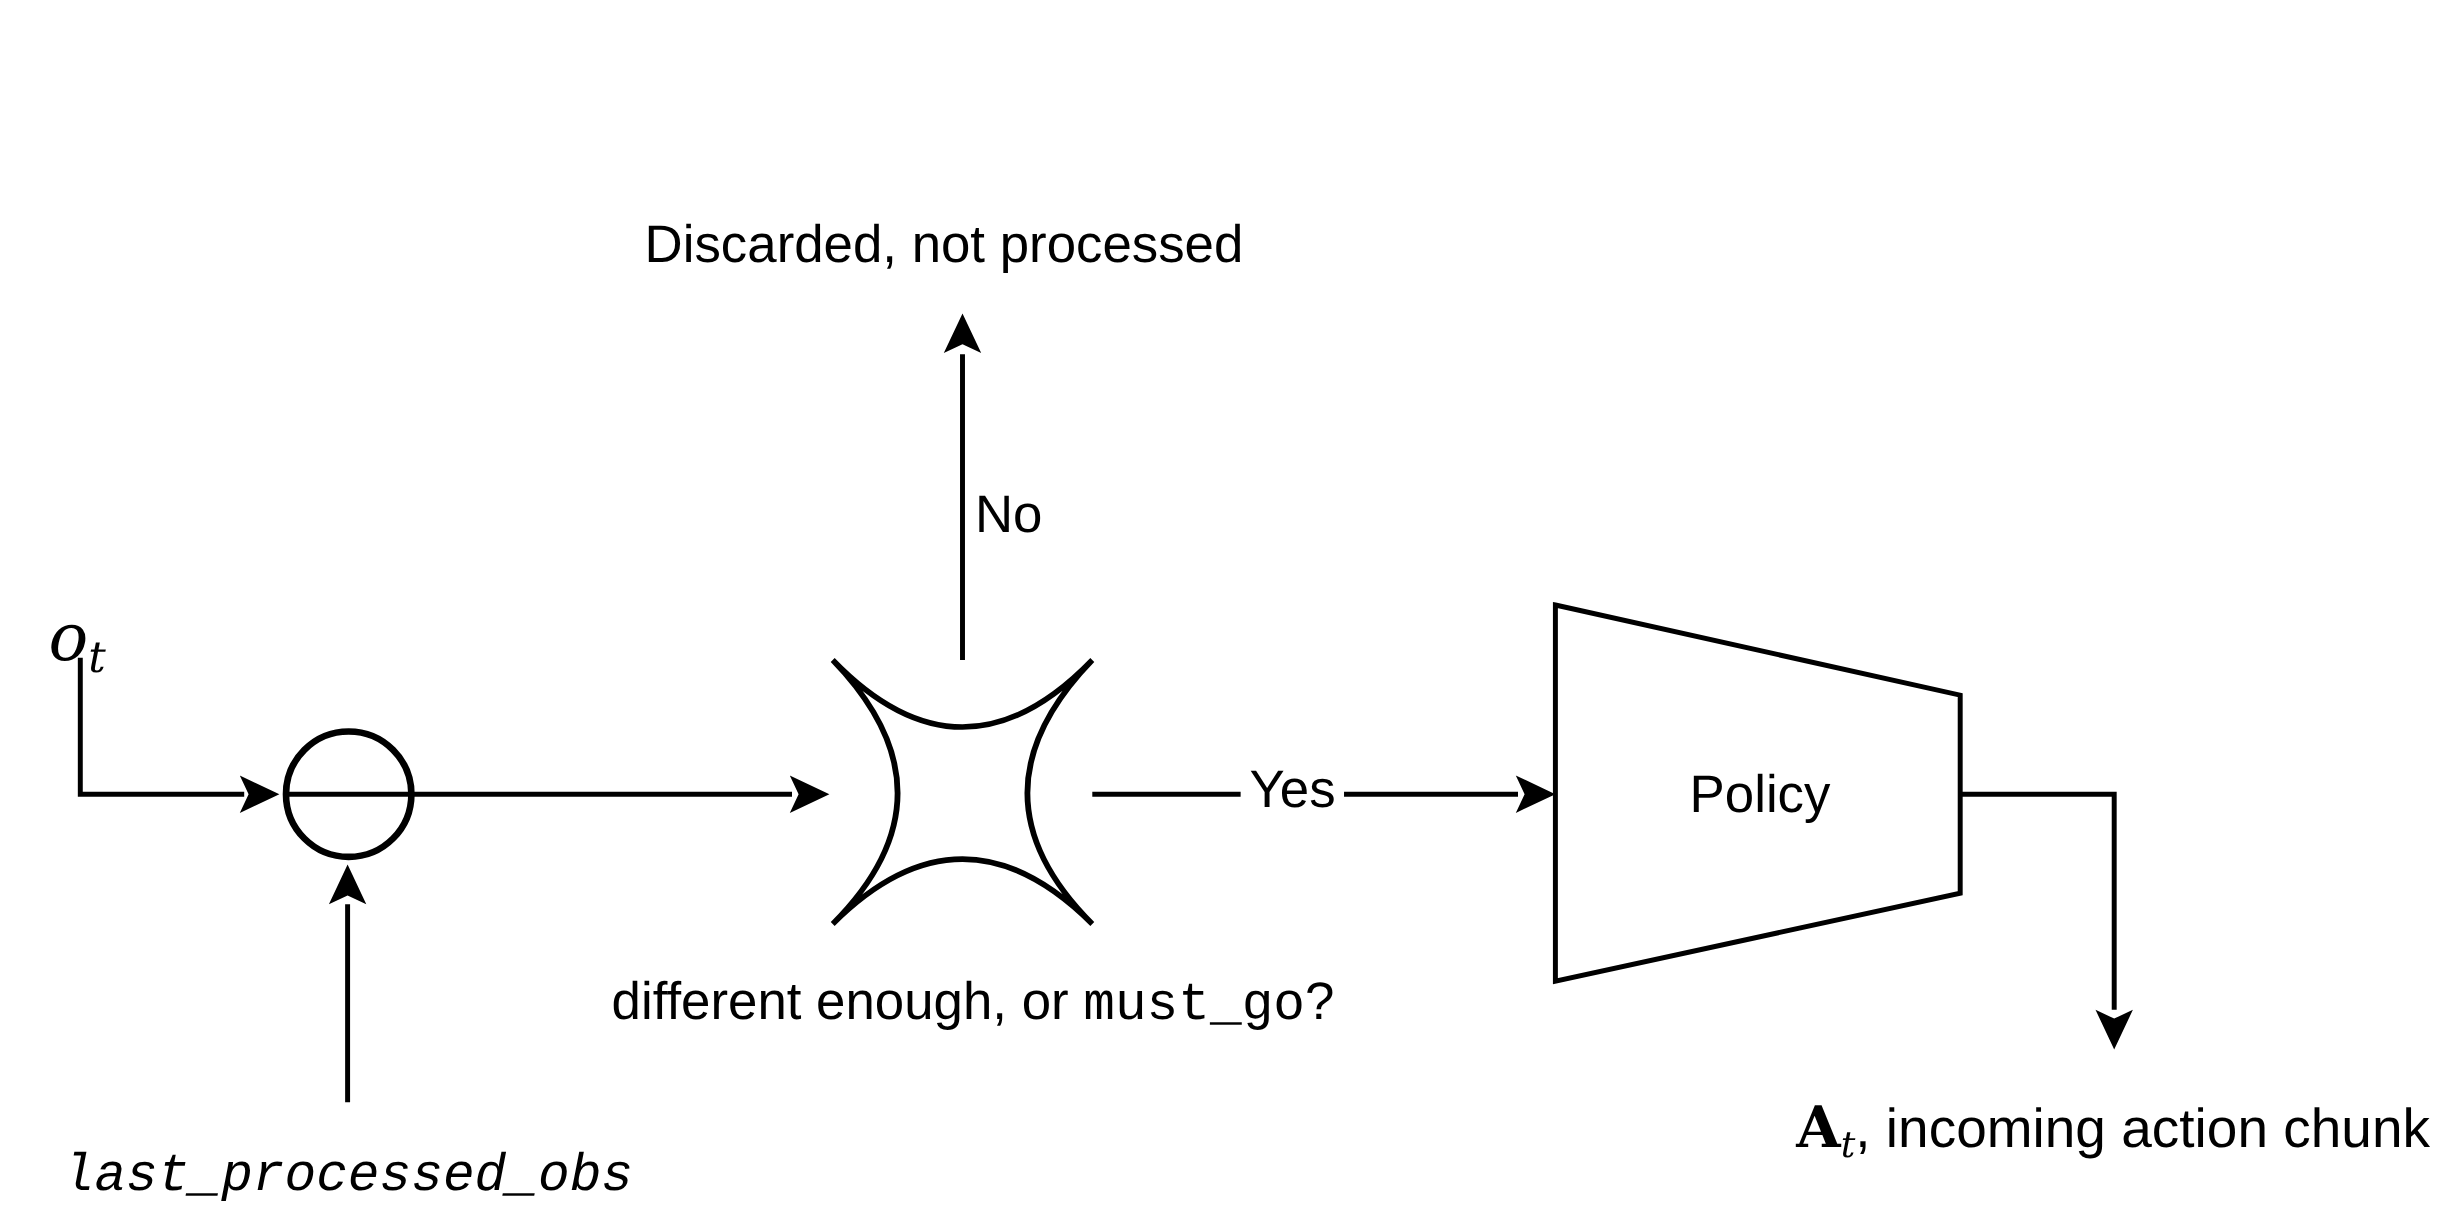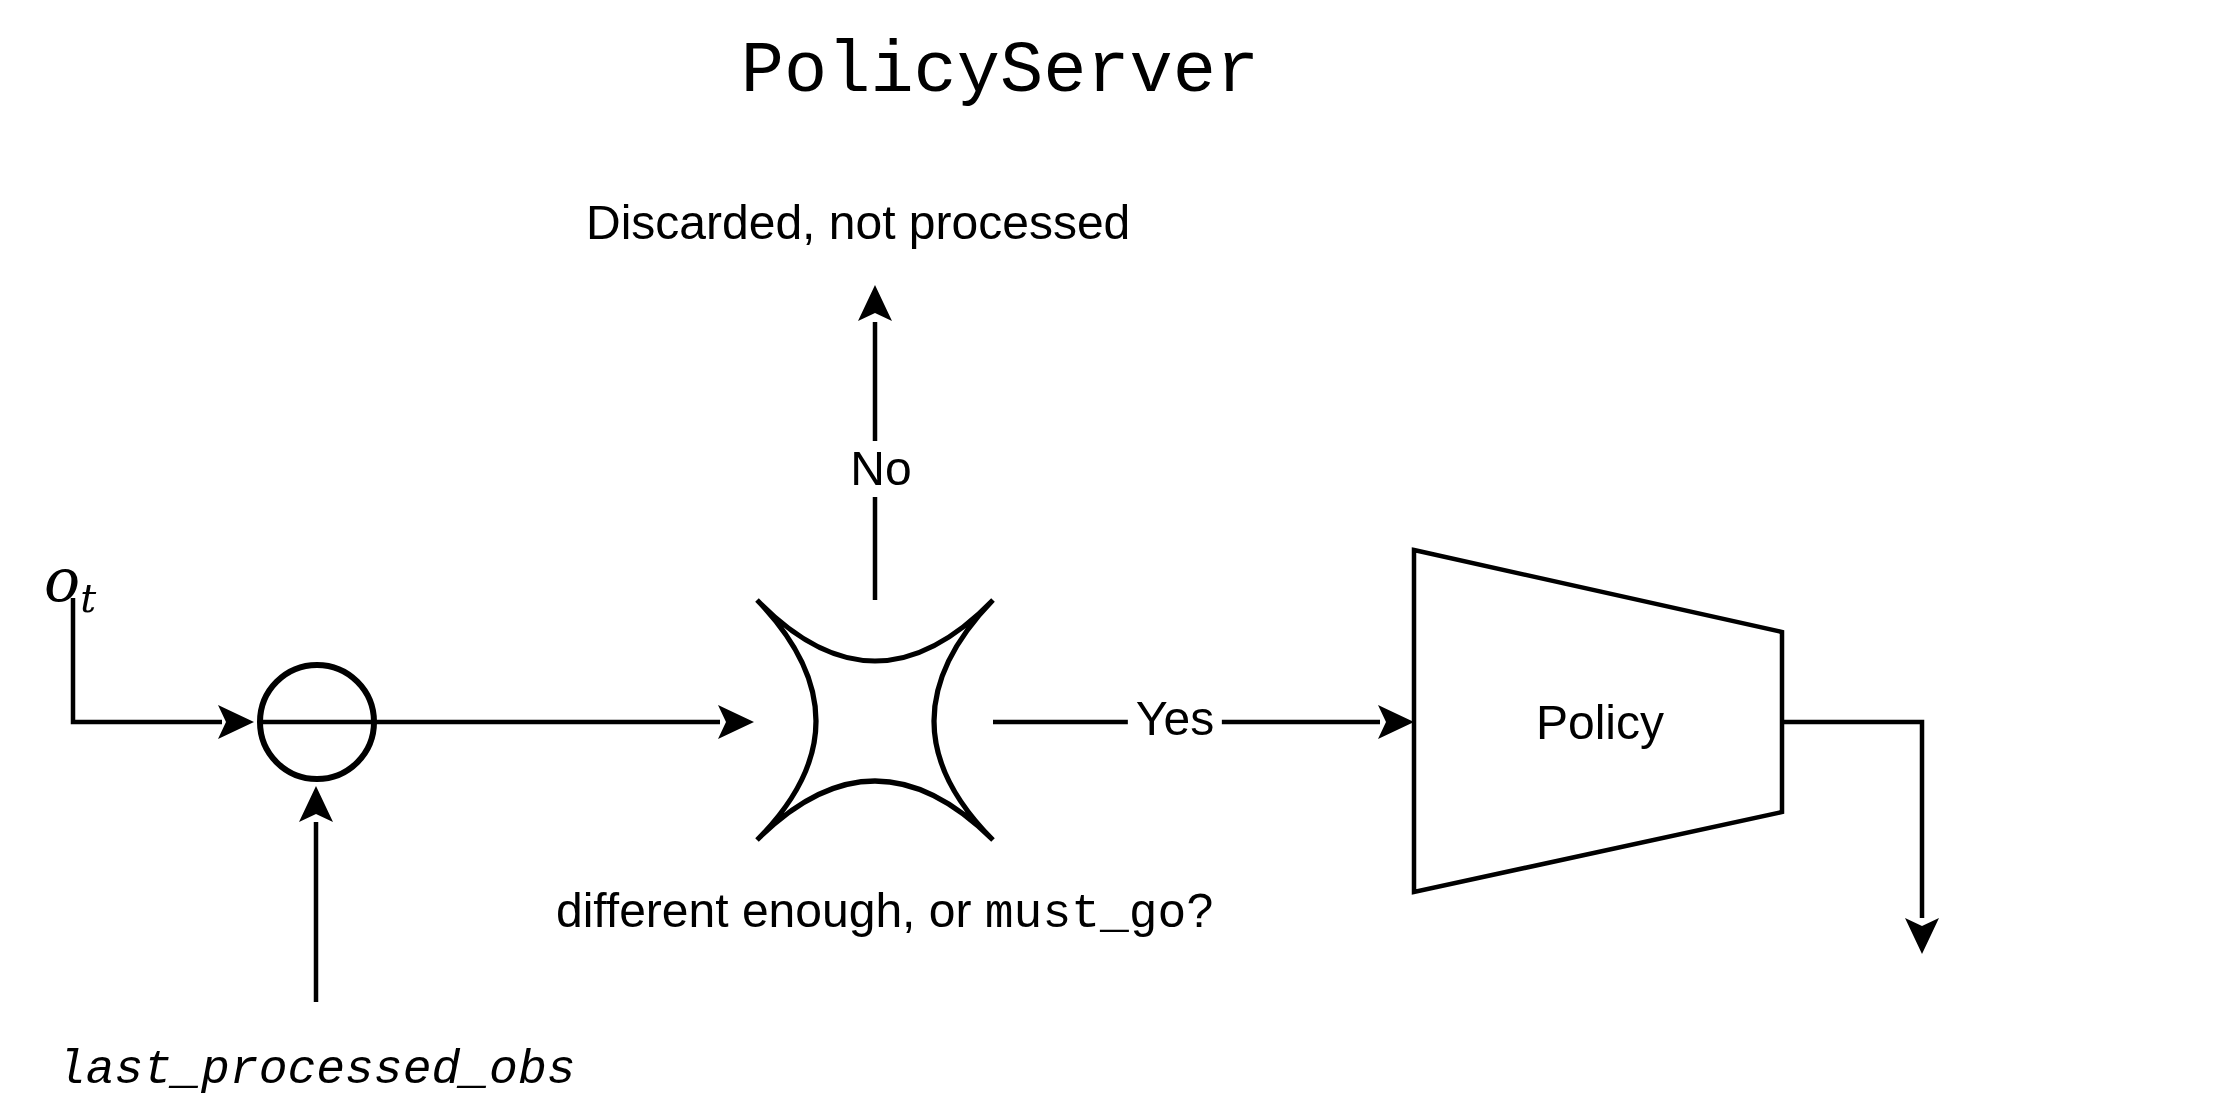--- a/index.html
+++ b/index.html
@@ -47,21 +47,21 @@
     font-size: 48px;
     left: 586px;
     top: 199px;
   }
   .edge-label {
     font-size: 48px;
     background: #ffffff;
     padding: 4px 8px;
   }
   .no-label {
-    left: 881px;
+    left: 917px;
     top: 469px;
     transform: translate(-50%, -50%);
   }
   .yes-label {
     left: 1175px;
     top: 719px;
     transform: translate(-50%, -50%);
   }
   .obs-label {
     font-size: 60px;
@@ -138,30 +138,30 @@
 
     <path class="shape-stroke" stroke-width="4.5" d="M 993 722 L 1380 722"></path>
     <path class="arrowhead" d="M 1414 722 L 1378 705 L 1386 722 L 1378 739 Z"></path>
 
     <path class="shape-fill-white" stroke-width="4.5" d="M 1414 550 L 1782 632 L 1782 812 L 1414 892 Z"></path>
 
     <path class="shape-stroke" stroke-width="4.5" d="M 1782 722 L 1922 722 L 1922 918"></path>
     <path class="arrowhead" d="M 1922 954 L 1905 918 L 1922 926 L 1939 918 Z"></path>
   </svg>
 
-  <div class="txt title">PolicyServer</div>
 
   <div class="txt sans discarded-label">Discarded, not processed</div>
 
   <div class="txt sans edge-label no-label">No</div>
 
   <div class="txt sans edge-label yes-label">Yes</div>
 
   <div class="txt serif-math obs-label"><span>o</span><span class="sub-t">t</span></div>
 
   <div class="txt sans decision-label"><span>different enough, or </span><span class="mono">must_go</span><span>?</span></div>
 
   <div class="txt sans policy-label">Policy</div>
 
   <div class="txt mono lpo-label">last_processed_obs</div>
 
+  <div class="txt sans action-label"><span class="action-symbol">A</span><span class="sub-t">t</span><span>, incoming action chunk</span></div>
 
 </div>
 
 </body></html>

